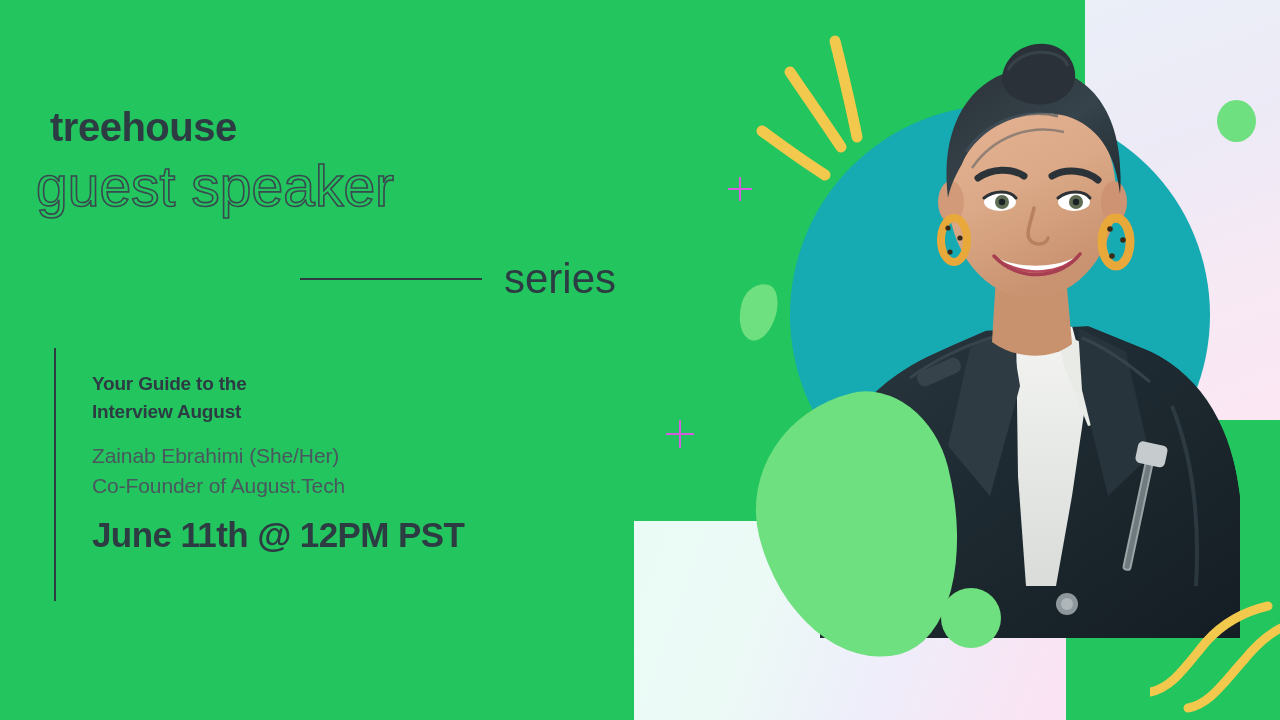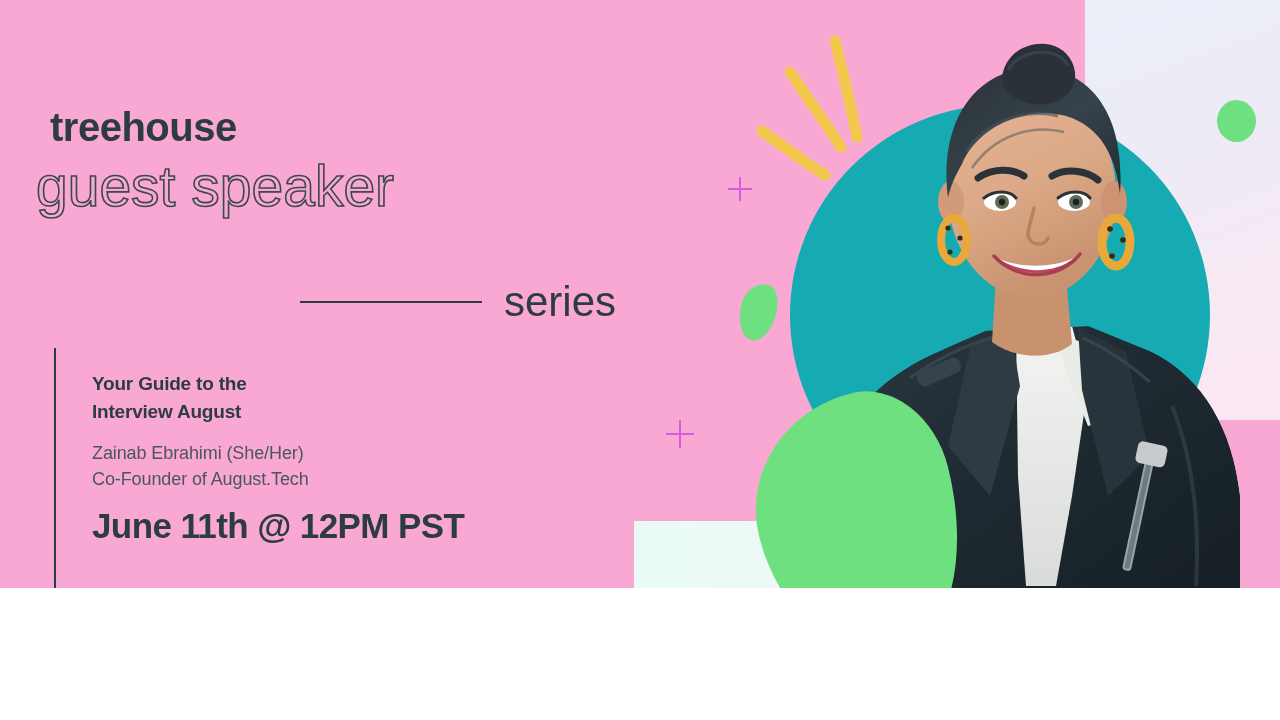--- a/index.html
+++ b/index.html
@@ -5,22 +5,22 @@
 <style>
   * { margin:0; padding:0; box-sizing:border-box; }
   html,body { width:1280px; height:720px; overflow:hidden; background:#ffffff; }
   body {
     font-family: "Liberation Sans", "DejaVu Sans", sans-serif;
     position:relative;
   }
 
   .stage {
     position:absolute; inset:0;
-    width:1280px; height:588px;
-    background:#f9a8d4;
+    width:1280px; height:720px;
+    background:#22c55e;
     overflow:hidden;
   }
 
   
   .panel-top-right {
     position:absolute;
     left:1085px; top:0; width:195px; height:420px;
     background:linear-gradient(160deg,#eaeff8 0%, #edeaf6 38%, #f7e9f4 70%, #fbe7f3 100%);
   }
   .panel-bottom {
@@ -107,40 +107,40 @@
     position:absolute; left:36px; top:158px;
     font-size:57px; font-weight:400; letter-spacing:0px;
     line-height:1; color:transparent;
     -webkit-text-stroke:1.6px #3a484f;
     white-space:nowrap;
   }
 
   .series-row {
     position:absolute; left:300px; top:255px;
     width:330px; height:48px;
-    display:flex; align-items:center; gap:22px;margin-top:23px;
+    display:flex; align-items:center; gap:22px;
   }
   .series-rule { flex:0 0 182px; height:2px; background:#2d3c43; }
   .series-word {
     font-size:42px; font-weight:400; color:#2d3c43;
     letter-spacing:0px; line-height:1;
   }
 
   .vrule {
     position:absolute; left:54px; top:348px;
     width:2px; height:253px; background:#2d3c43;
   }
 
   .title-block { position:absolute; left:92px; top:370px; width:520px; }
   .talk-title {
     font-size:19px; font-weight:600; color:#2d3c43;
     line-height:1.45; letter-spacing:-0.2px;
   }
   .speaker-name, .speaker-role {
-    font-size:18px; font-weight:400; color:#4a575e;
+    font-size:21px; font-weight:400; color:#4a575e;
     line-height:1.42; letter-spacing:-0.1px;
   }
   .speaker-name { margin-top:16px; }
   .datetime {
     margin-top:14px;
     font-size:35px; font-weight:700; color:#2d3c43;
     letter-spacing:-0.6px; line-height:1.15;
   }
 </style>
 </head>

